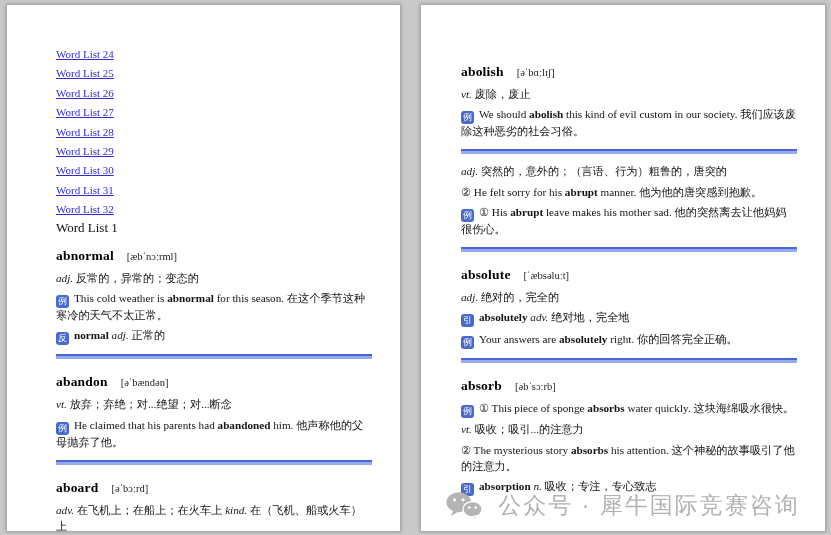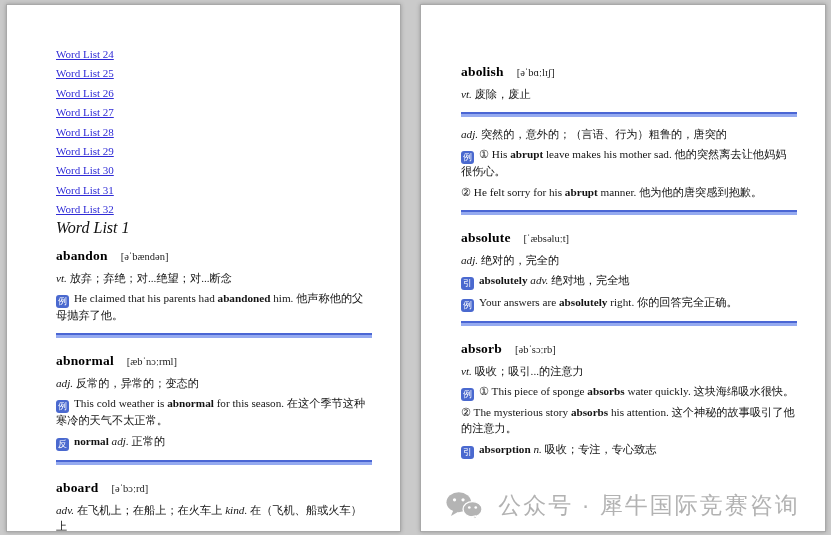--- a/index.html
+++ b/index.html
@@ -16,21 +16,21 @@
   .page-left  { left:6px;   width:395px; }
   .page-right { left:420px; width:406px; }
   .content-left  { padding:42px 28px 0 49px; }
   .content-right { padding:44px 28px 0 40px; }
 
   .wl-link {
     display:inline-block; color:#2f2bd6; text-decoration:underline;
     font-size:11px; cursor:pointer;
   }
   .wl-row { margin:0 0 6.4px 0; line-height:11px; }
-  .wl-plain { font-size:16px; color:#111; margin:1px 0 4px 0; line-height:11px;font-style:italic; }
+  .wl-plain { font-size:13px; color:#111; margin:1px 0 4px 0; line-height:11px; }
 
   .entry-header { margin:13px 0 7px 0; }
   .entry-word { font-weight:bold; font-size:13.5px; color:#000; letter-spacing:0.2px; }
   .entry-phonetic { font-size:10.5px; color:#1c1c1c; margin-left:13px; }
 
   .line { font-size:11.2px; line-height:1.42; margin:4.5px 0; color:#141414; }
   .line i { font-style:italic; }
   .line b { font-weight:bold; }
 
   .badge {
@@ -63,63 +63,64 @@
         <div class="wl-row"><a class="wl-link" href="#">Word List 25</a></div>
         <div class="wl-row"><a class="wl-link" href="#">Word List 26</a></div>
         <div class="wl-row"><a class="wl-link" href="#">Word List 27</a></div>
         <div class="wl-row"><a class="wl-link" href="#">Word List 28</a></div>
         <div class="wl-row"><a class="wl-link" href="#">Word List 29</a></div>
         <div class="wl-row"><a class="wl-link" href="#">Word List 30</a></div>
         <div class="wl-row"><a class="wl-link" href="#">Word List 31</a></div>
         <div class="wl-row"><a class="wl-link" href="#">Word List 32</a></div>
         <div class="wl-plain">Word List 1</div>
         <div class="entry">
-          <div class="entry-header"><span class="entry-word">abandon</span><span class="entry-phonetic">[əˈbændən]</span></div>
-          <div class="line"><i>vt.</i><span> 放弃；弃绝；对...绝望；对...断念</span></div>
-          <div class="line"><span class="badge">例</span><span>He claimed that his parents had </span><b>abandoned</b><span> him. 他声称他的父母抛弃了他。</span></div>
-          <div class="rule"></div>
-        </div>
-        <div class="entry">
           <div class="entry-header"><span class="entry-word">abnormal</span><span class="entry-phonetic">[æbˈnɔːrml]</span></div>
           <div class="line"><i>adj.</i><span> 反常的，异常的；变态的</span></div>
           <div class="line"><span class="badge">例</span><span>This cold weather is </span><b>abnormal</b><span> for this season. 在这个季节这种寒冷的天气不太正常。</span></div>
           <div class="line"><span class="badge">反</span><b>normal</b><span> </span><i>adj.</i><span> 正常的</span></div>
+          <div class="rule"></div>
+        </div>
+        <div class="entry">
+          <div class="entry-header"><span class="entry-word">abandon</span><span class="entry-phonetic">[əˈbændən]</span></div>
+          <div class="line"><i>vt.</i><span> 放弃；弃绝；对...绝望；对...断念</span></div>
+          <div class="line"><span class="badge">例</span><span>He claimed that his parents had </span><b>abandoned</b><span> him. 他声称他的父母抛弃了他。</span></div>
           <div class="rule"></div>
         </div>
         <div class="entry">
           <div class="entry-header"><span class="entry-word">aboard</span><span class="entry-phonetic">[əˈbɔːrd]</span></div>
           <div class="line"><i>adv.</i><span> 在飞机上；在船上；在火车上 </span><i>kind.</i><span> 在（飞机、船或火车）上</span></div>
         </div>
       </div>
   </div>
 
   <div class="page page-right">
     <div class="content-right" id="right-content">
         <div class="entry">
           <div class="entry-header"><span class="entry-word">abolish</span><span class="entry-phonetic">[əˈbɑːlɪʃ]</span></div>
           <div class="line"><i>vt.</i><span> 废除，废止</span></div>
+          <div class="line"><span class="badge">例</span><span>We should </span><b>abolish</b><span> this kind of evil custom in our society. 我们应该废除这种恶劣的社会习俗。</span></div>
           <div class="rule"></div>
         </div>
         <div class="entry">
           <div class="line"><i>adj.</i><span> 突然的，意外的；（言语、行为）粗鲁的，唐突的</span></div>
+          <div class="line"><span>② He felt sorry for his </span><b>abrupt</b><span> manner. 他为他的唐突感到抱歉。</span></div>
           <div class="line"><span class="badge">例</span><span>① His </span><b>abrupt</b><span> leave makes his mother sad. 他的突然离去让他妈妈很伤心。</span></div>
-          <div class="line"><span>② He felt sorry for his </span><b>abrupt</b><span> manner. 他为他的唐突感到抱歉。</span></div>
           <div class="rule"></div>
         </div>
         <div class="entry">
           <div class="entry-header"><span class="entry-word">absolute</span><span class="entry-phonetic">[ˈæbsəluːt]</span></div>
           <div class="line"><i>adj.</i><span> 绝对的，完全的</span></div>
           <div class="line"><span class="badge">引</span><b>absolutely</b><span> </span><i>adv.</i><span> 绝对地，完全地</span></div>
           <div class="line"><span class="badge">例</span><span>Your answers are </span><b>absolutely</b><span> right. 你的回答完全正确。</span></div>
           <div class="rule"></div>
         </div>
         <div class="entry">
           <div class="entry-header"><span class="entry-word">absorb</span><span class="entry-phonetic">[əbˈsɔːrb]</span></div>
+          <div class="line"><span class="badge">例</span><span>① This piece of sponge </span><b>absorbs</b><span> water quickly. 这块海绵吸水很快。</span></div>
           <div class="line"><i>vt.</i><span> 吸收；吸引...的注意力</span></div>
-          <div class="line"><span class="badge">例</span><span>① This piece of sponge </span><b>absorbs</b><span> water quickly. 这块海绵吸水很快。</span></div>
           <div class="line"><span>② The mysterious story </span><b>absorbs</b><span> his attention. 这个神秘的故事吸引了他的注意力。</span></div>
           <div class="line"><span class="badge">引</span><b>absorption</b><span> </span><i>n.</i><span> 吸收；专注，专心致志</span></div>
         </div>
       </div>
     <div class="watermark">
       <svg width="36" height="30" viewBox="0 0 38 30" aria-hidden="true">
         <g fill="#b4b4b4">
           <ellipse cx="13.5" cy="11" rx="13" ry="10.5"></ellipse>
           <path d="M8,19 L5.2,25.5 L13,21 Z"></path>
         </g>

